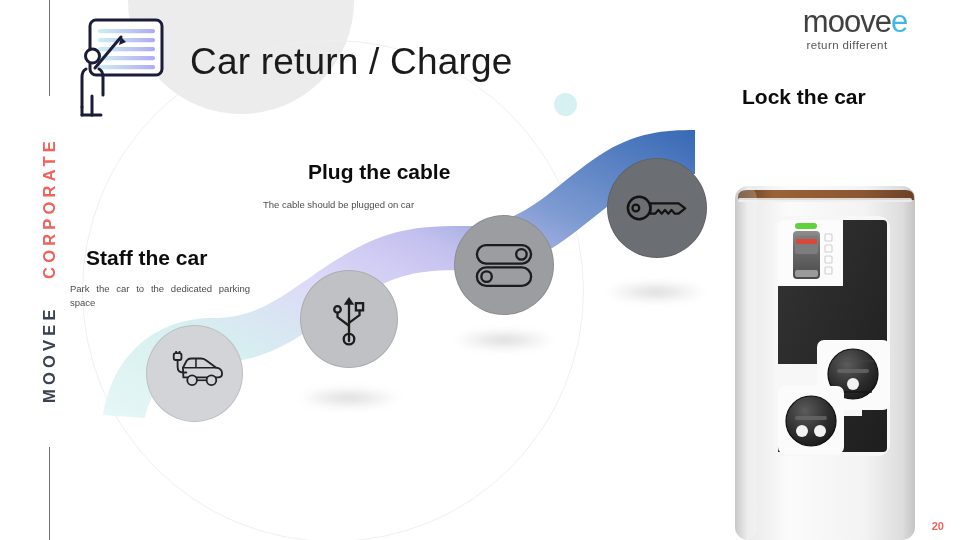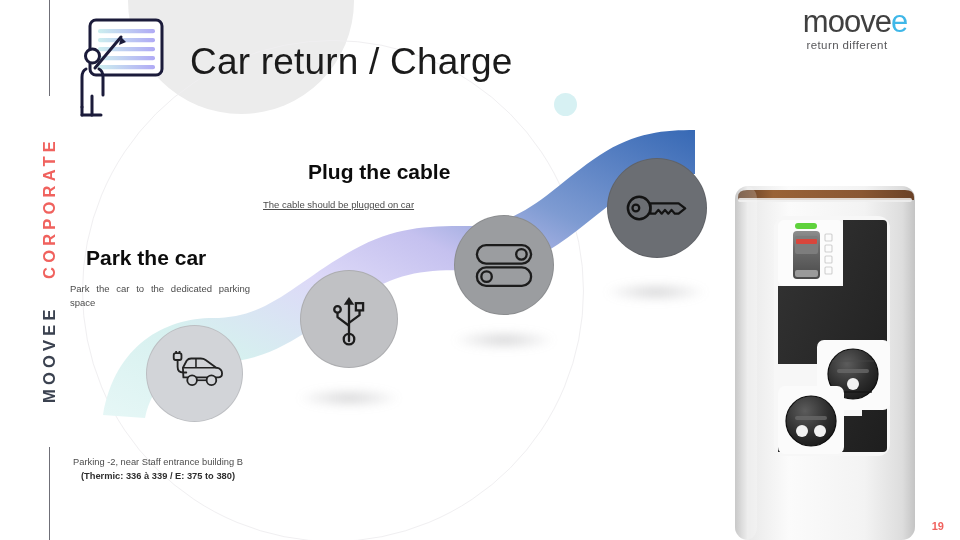--- a/index.html
+++ b/index.html
@@ -81,21 +81,21 @@
   .sh3{left:604px;top:282px;width:104px;height:20px;}
 
   
   .step-head{position:absolute;font-weight:bold;color:#0c0c0c;}
   .step-desc{position:absolute;color:#4c4c4c;}
 
   .h-park{left:86px;top:246px;font-size:21px;}
   .d-park{left:70px;top:282px;width:180px;font-size:9.5px;line-height:13.5px;text-align:justify;}
 
   .h-plug{left:264px;top:160px;font-size:21px;margin-left:44px;}
-  .d-plug{left:263px;top:198px;width:230px;font-size:9.5px;line-height:13.5px;text-decoration:underline;}
+  .d-plug{left:263px;top:198px;width:230px;font-size:9.5px;line-height:13.5px;}
 
   .h-lock{left:742px;top:85px;font-size:21px;}
   .d-lock{left:709px;top:121px;width:215px;font-size:9.5px;line-height:13.5px;}
 
   .park-caption{
     position:absolute;left:60px;top:456px;width:196px;
     text-align:center;font-size:9.3px;line-height:13.5px;color:#4c4c4c;
   }
   .park-caption .bold{font-weight:bold;color:#2e2e2e;display:block;}
 
@@ -227,32 +227,28 @@
   </div>
 
   <div class="step-circle sc4">
     <svg viewBox="0 0 66 34" width="62" height="32">
       <circle cx="14" cy="17" r="12" fill="none" stroke="#131313" stroke-width="2.6"></circle>
       <circle cx="10.5" cy="17" r="3.6" fill="none" stroke="#131313" stroke-width="2.4"></circle>
       <path d="M26 12 h30 l7 5.5 l-7 5.5 h-4 l-3.5 -4 l-3.5 4 l-3.5 -4 l-3.5 4 l-3.5 -4 l-3.5 4 h-5 z" fill="none" stroke="#131313" stroke-width="2.4" stroke-linejoin="round"></path>
     </svg>
   </div>
 
-  <div class="step-head h-park">Park the car</div>
+  <div class="step-head h-park">Staff the car</div>
   <div class="step-desc d-park">Park the car to the dedicated parking space</div>
 
   <div class="step-head h-plug">Plug the cable</div>
   <div class="step-desc d-plug">The cable should be plugged on car</div>
 
-
-  <div class="park-caption">
-    <span>Parking -2, near Staff entrance</span>
-    <span>building B</span>
-    <span class="bold">(Thermic: 336 à 339 / E: 375 to 380)</span>
-  </div>
+  <div class="step-head h-lock">Lock the car</div>
+
 
   <div class="charger-wrap">
     <svg viewBox="0 0 187 362" width="187" height="362">
       <defs>
         <linearGradient id="body" x1="0" y1="0" x2="1" y2="0">
           <stop offset="0" stop-color="#b9b9b9"></stop>
           <stop offset="0.07" stop-color="#e9e9e9"></stop>
           <stop offset="0.30" stop-color="#fbfbfb"></stop>
           <stop offset="0.72" stop-color="#f3f3f3"></stop>
           <stop offset="0.93" stop-color="#dddddd"></stop>
@@ -314,15 +310,15 @@
       <circle cx="78" cy="243" r="25" fill="url(#sock)"></circle>
       <circle cx="78" cy="243" r="25" fill="none" stroke="#0d0d0d" stroke-width="1.2"></circle>
       <rect x="62" y="238" width="32" height="4" rx="2" fill="#686868" opacity=".8"></rect>
       <circle cx="69" cy="253" r="6" fill="#f2f2f2"></circle>
       <circle cx="87" cy="253" r="6" fill="#f2f2f2"></circle>
 
       <rect x="2" y="8" width="22" height="354" rx="13" fill="#ffffff" opacity="0.22"></rect>
     </svg>
   </div>
 
-  <div class="page-num">19</div>
+  <div class="page-num">20</div>
 
 </div>
 
 </body></html>

